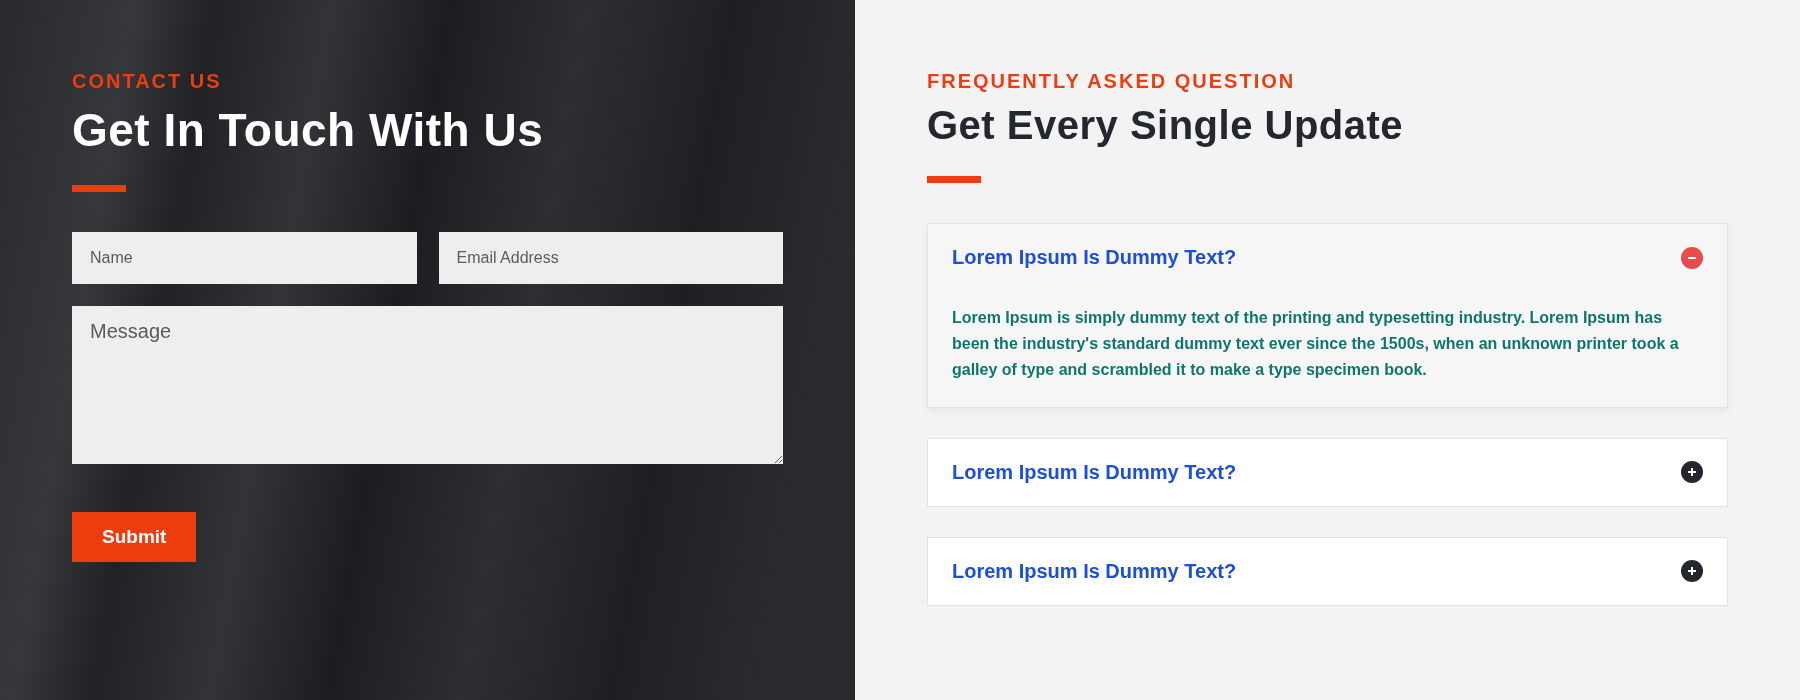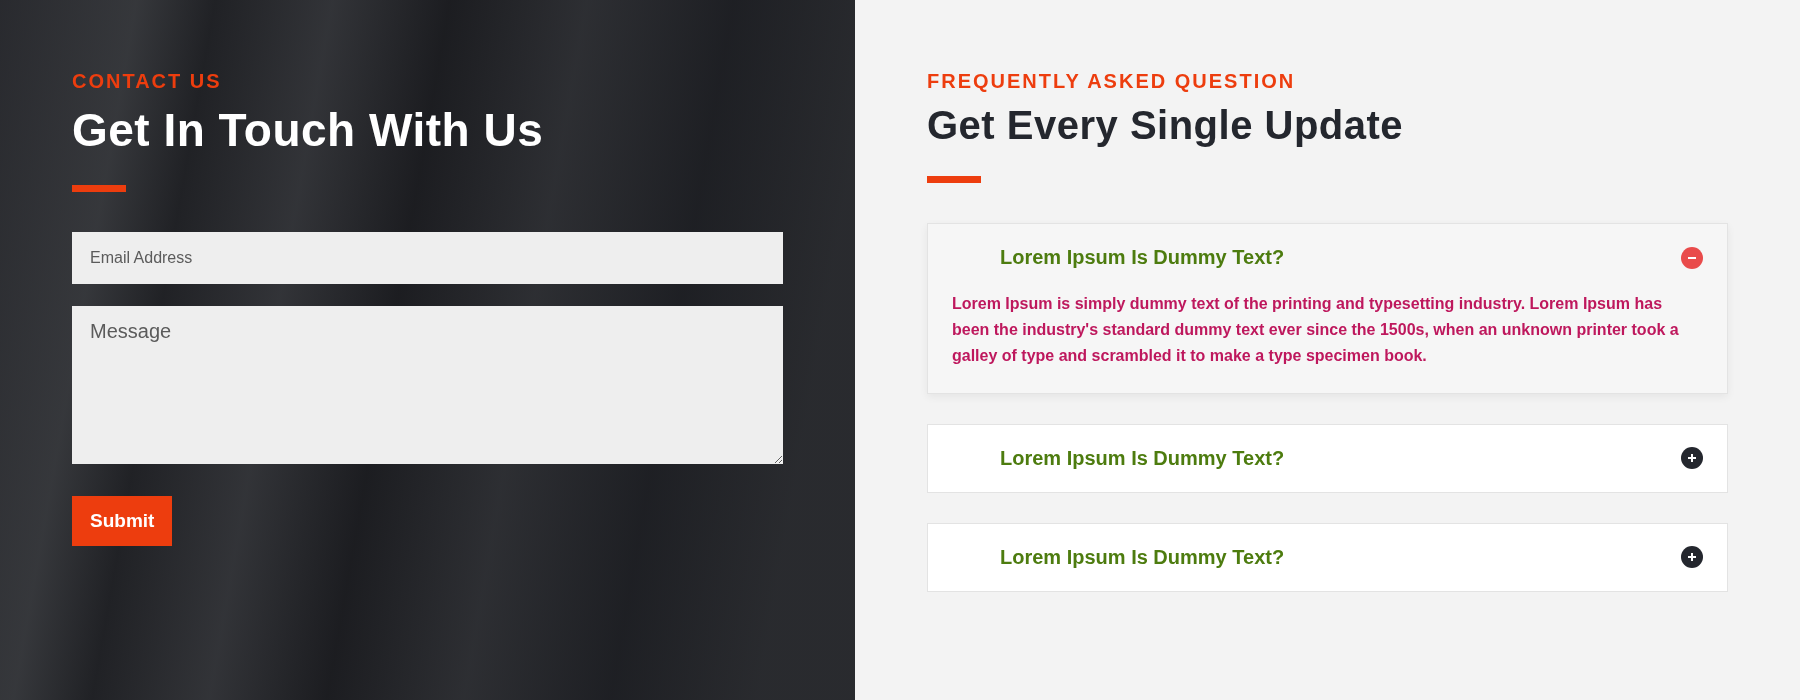--- a/index.html
+++ b/index.html
@@ -61,24 +61,25 @@
     font-size: 20px;
     color: #444;
     font-family: inherit;
     resize: vertical;
     margin-bottom: 28px;
   }
   .submit {
     background: #ed3d0e;
     color: #fff;
     border: none;
-    padding: 14px 18px;
+    padding: 14px 30px;
     font-size: 19px;
     font-weight: 600;
     cursor: pointer;
+    margin-top: 16px;
   }
 
   
   .right {
     flex: 1;
     height: 700px;
     background: #f3f3f3;
     padding: 70px 72px 16px 72px;
     position: relative;
   }
@@ -96,48 +97,49 @@
   .acc-head {
     display: flex;
     align-items: center;
     justify-content: space-between;
     padding: 22px 24px;
     cursor: pointer;
   }
   .acc-title {
     font-size: 20px;
     font-weight: 700;
-    color: #4d7c0f;
-    margin-left: 48px;
+    color: #1d4ed8;
   }
   .acc-body {
     padding: 0 24px;
-    color: #be185d;
+    color: #0f766e;
     font-size: 16px;
     font-weight: 600;
     line-height: 1.62;
+    margin-top: 14px;
   }
   .toggle {
     width: 22px; height: 22px; border-radius: 50%;
     display: flex; align-items: center; justify-content: center;
     flex-shrink: 0;
   }
   .toggle svg { display: block; }
   .toggle.minus { background: #e94b4b; }
   .toggle.plus  { background: #24272e; }
 </style>
 </head>
 <body>
 
 <div class="left">
   <div class="eyebrow">CONTACT US</div>
   <h2 class="heading-light">Get In Touch With Us</h2>
   <div class="accent-bar"></div>
 
   <div class="form-row">
+    <input class="field" type="text" placeholder="Name" style="">
     <input class="field" type="text" placeholder="Email Address" style="">
   </div>
   <textarea class="textarea" placeholder="Message" style=""></textarea>
   <button class="submit">Submit</button>
 </div>
 
 <div class="right">
   <div class="eyebrow">FREQUENTLY ASKED QUESTION</div>
   <h2 class="heading-dark">Get Every Single Update</h2>
   <div class="accent-bar"></div>

